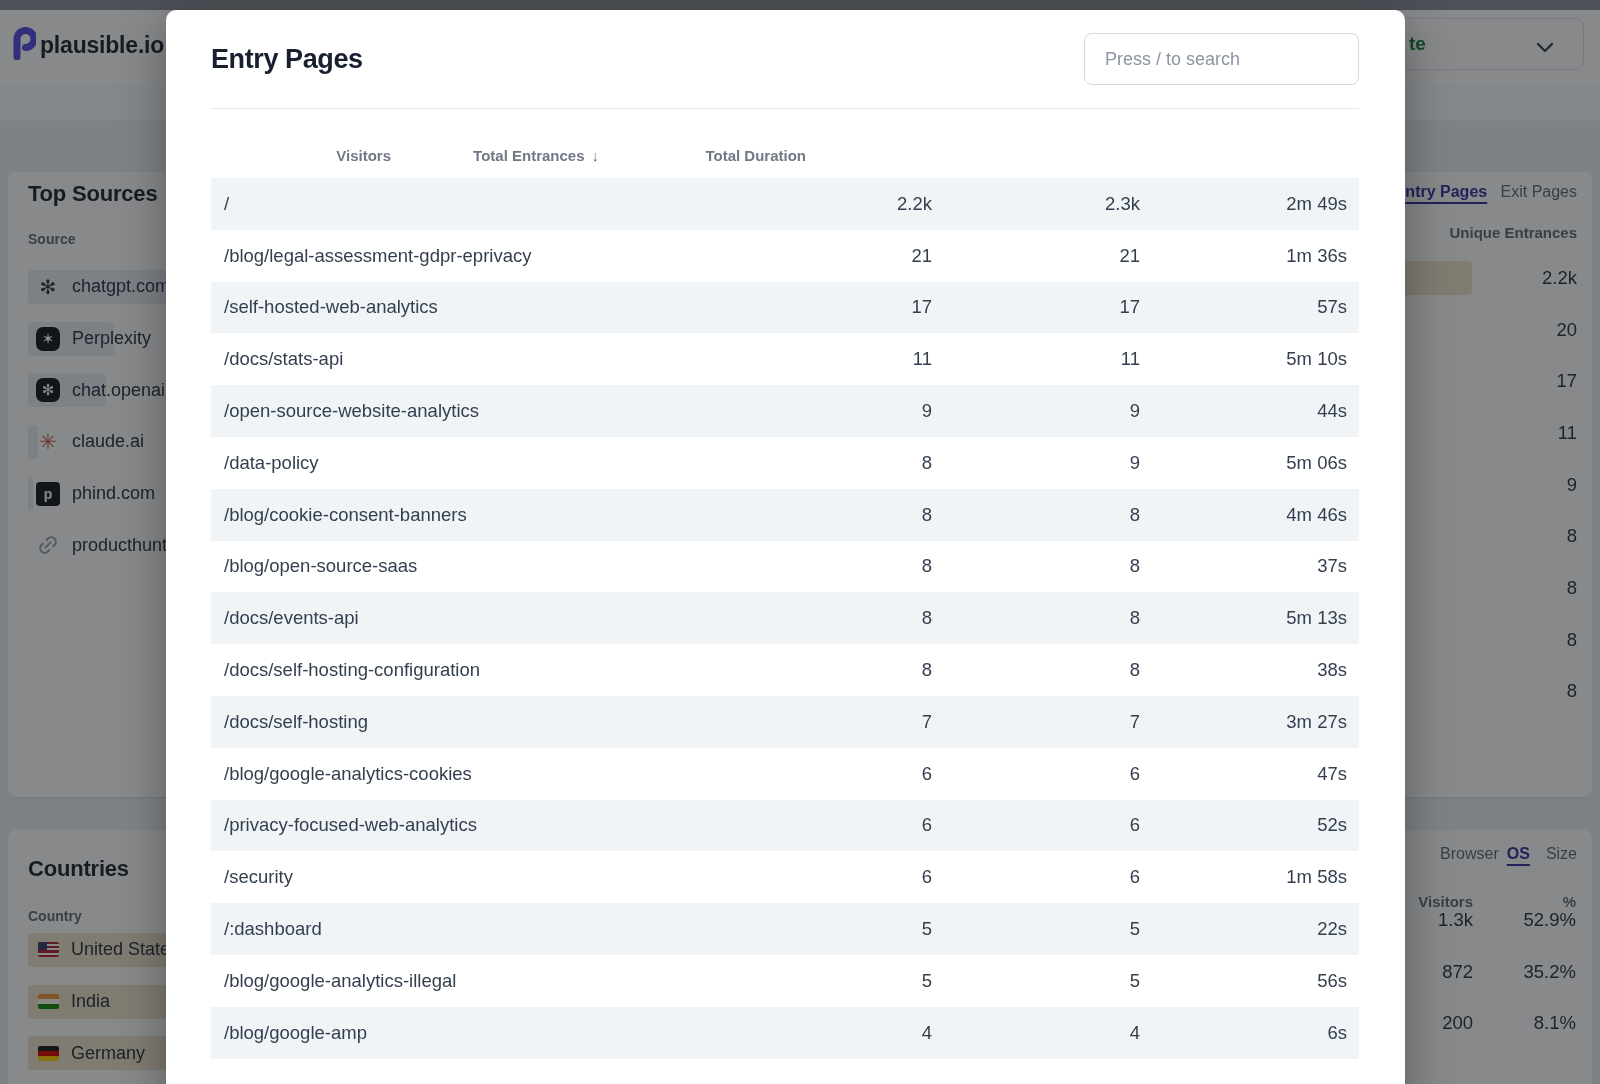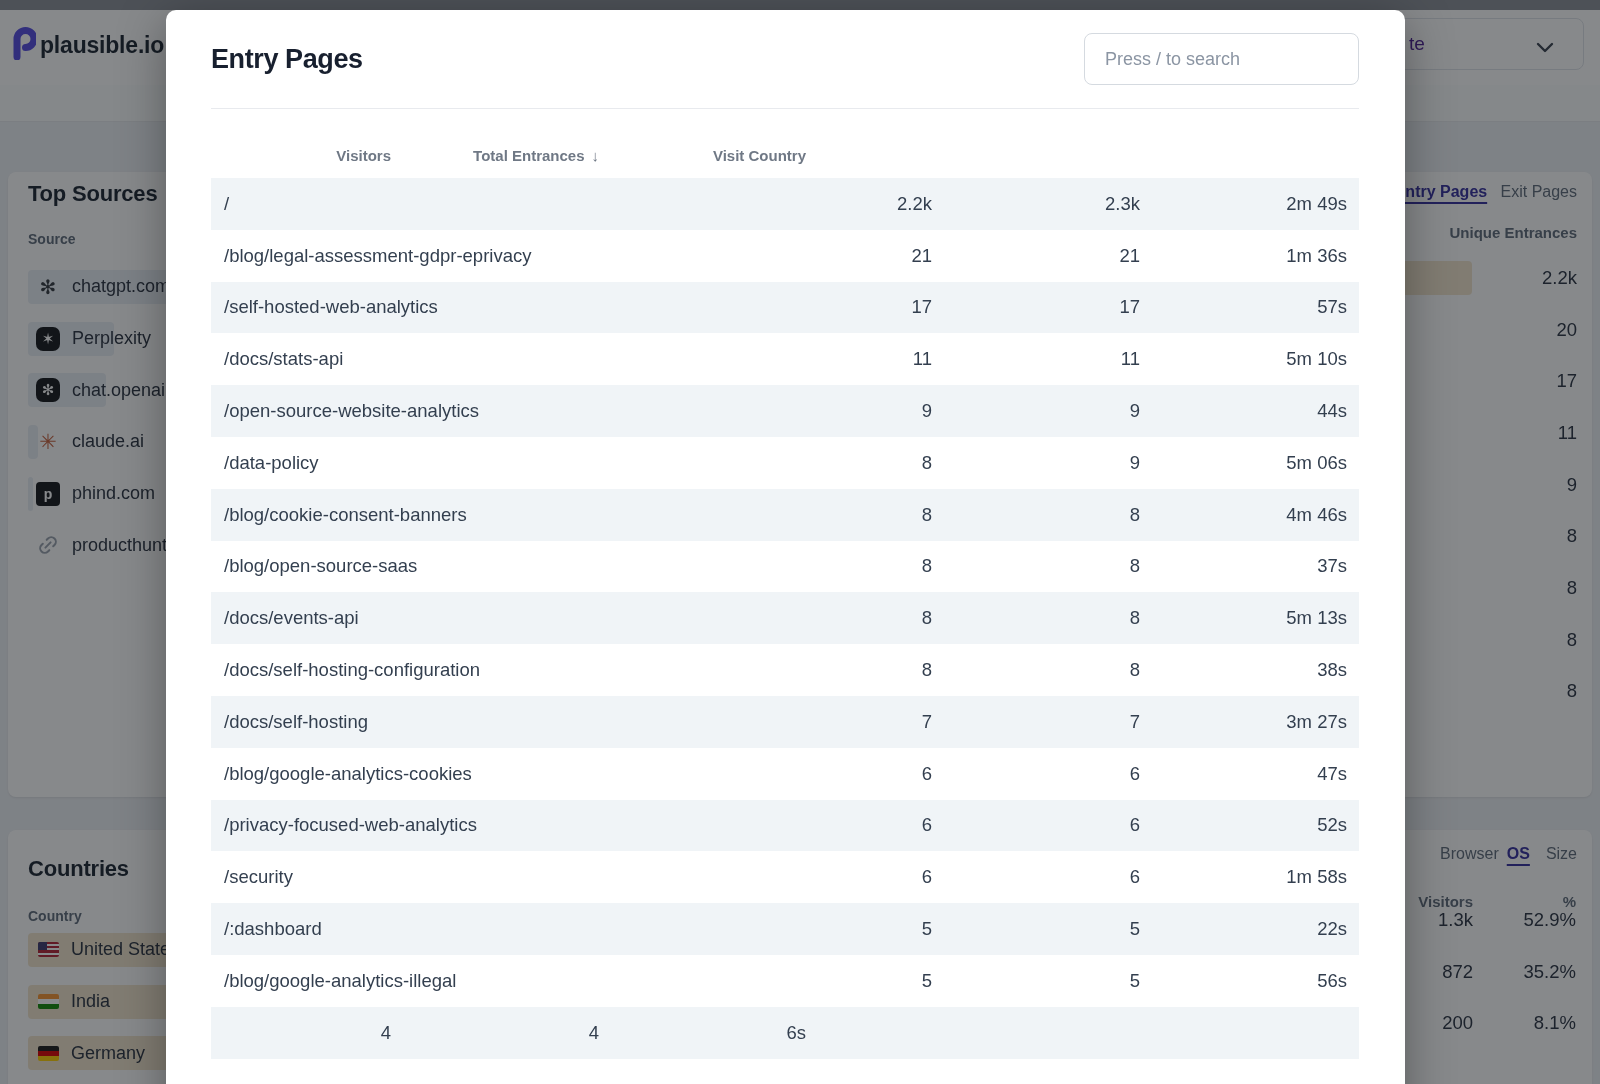--- a/index.html
+++ b/index.html
@@ -3,21 +3,21 @@
 <meta charset="utf-8">
 <style>
   * { margin:0; padding:0; box-sizing:border-box; }
   html,body { width:1600px; height:1084px; overflow:hidden; font-family:"Liberation Sans","DejaVu Sans",sans-serif; background:#edf0f4; }
   #backdrop { position:absolute; inset:0; z-index:1; }
   .topband { position:absolute; left:0; top:0; width:1600px; height:10px; background:#8a8f96; }
   .bd-header { position:absolute; left:0; top:10px; width:1600px; height:75px; background:#ffffff; }
   .logo-mark { position:absolute; left:8px; top:16px; }
   .brand { position:absolute; left:40px; top:22px; font-size:23px; font-weight:700; color:#1b2431; letter-spacing:-0.2px; }
   .datebtn { position:absolute; left:1290px; top:8px; width:294px; height:52px; background:#ffffff; border:1px solid #dfe3e8; border-radius:8px; }
-  .date-frag { position:absolute; left:118px; top:14px; font-size:19px; font-weight:400; color:#4c1d95; }
+  .date-frag { position:absolute; left:118px; top:14px; font-size:19px; font-weight:700; color:#15803d; }
   .chev { position:absolute; left:242px; top:16px; }
   .filterbar { position:absolute; left:0; top:85px; width:1600px; height:37px; background:#fbfcfd; border-bottom:1px solid #e6e8ec; }
   .card { position:absolute; background:#ffffff; border-radius:8px; box-shadow:0 1px 2px rgba(0,0,0,.08); }
   .card-sources { left:8px; top:172px; width:700px; height:625px; }
   .card-entry { left:700px; top:172px; width:892px; height:625px; }
   .card-countries { left:8px; top:830px; width:700px; height:300px; }
   .card-devices { left:700px; top:830px; width:892px; height:300px; }
   .panel-title { position:absolute; font-size:22px; font-weight:800; color:#1b2431; letter-spacing:-0.2px; }
   .col-head { position:absolute; font-size:14px; font-weight:700; color:#5f6b7a; }
   .bd-list { position:absolute; left:28px; width:560px; }
@@ -209,21 +209,21 @@
   <div class="m-top">
     <h1 class="m-title">Entry Pages</h1>
     <input class="m-search" type="text" placeholder="Press / to search" style="">
   </div>
   <div class="m-div"></div>
   <div class="t-head">
     <div class="c-vis">Visitors</div>
     <div class="c-ent">
       <span>Total Entrances</span><span class="sort-arrow">↓</span>
     </div>
-    <div class="c-dur">Visit Country</div>
+    <div class="c-dur">Total Duration</div>
   </div>
   <div id="t-body">
       <div class="t-row alt">
         <div class="cell c-page">/</div>
         <div class="cell c-vis">2.2k</div>
         <div class="cell c-ent">2.3k</div>
         <div class="cell c-dur">2m 49s</div>
       </div>
       <div class="t-row">
         <div class="cell c-page">/blog/legal-assessment-gdpr-eprivacy</div>
@@ -309,18 +309,19 @@
         <div class="cell c-ent">5</div>
         <div class="cell c-dur">22s</div>
       </div>
       <div class="t-row">
         <div class="cell c-page">/blog/google-analytics-illegal</div>
         <div class="cell c-vis">5</div>
         <div class="cell c-ent">5</div>
         <div class="cell c-dur">56s</div>
       </div>
       <div class="t-row alt">
+        <div class="cell c-page">/blog/google-amp</div>
         <div class="cell c-vis">4</div>
         <div class="cell c-ent">4</div>
         <div class="cell c-dur">6s</div>
       </div>
     </div>
 </div>
 
 </body></html>

